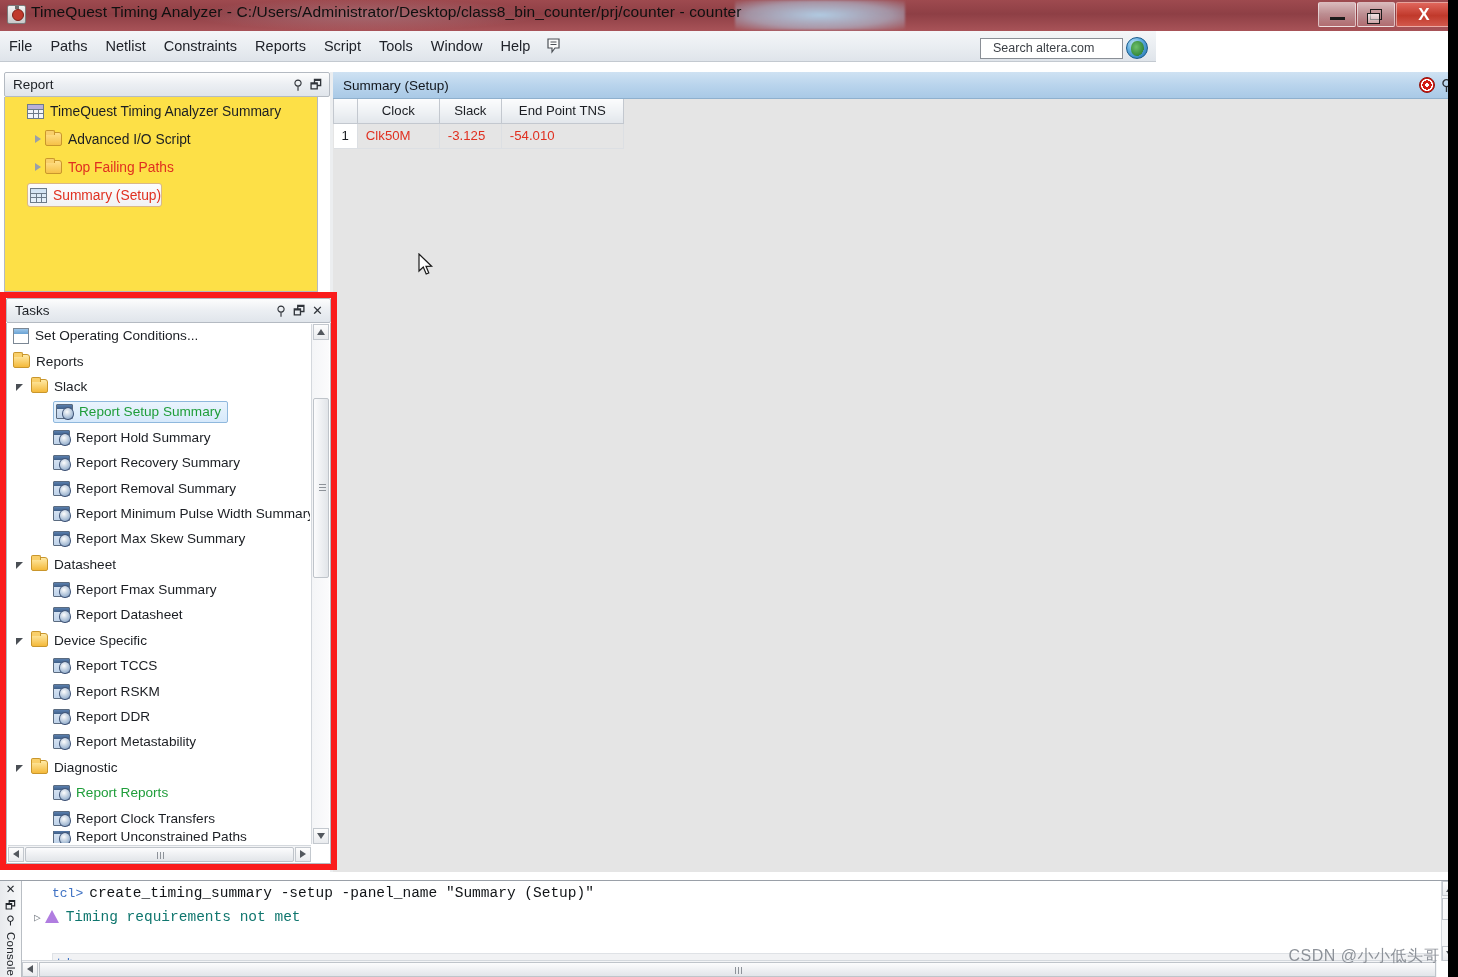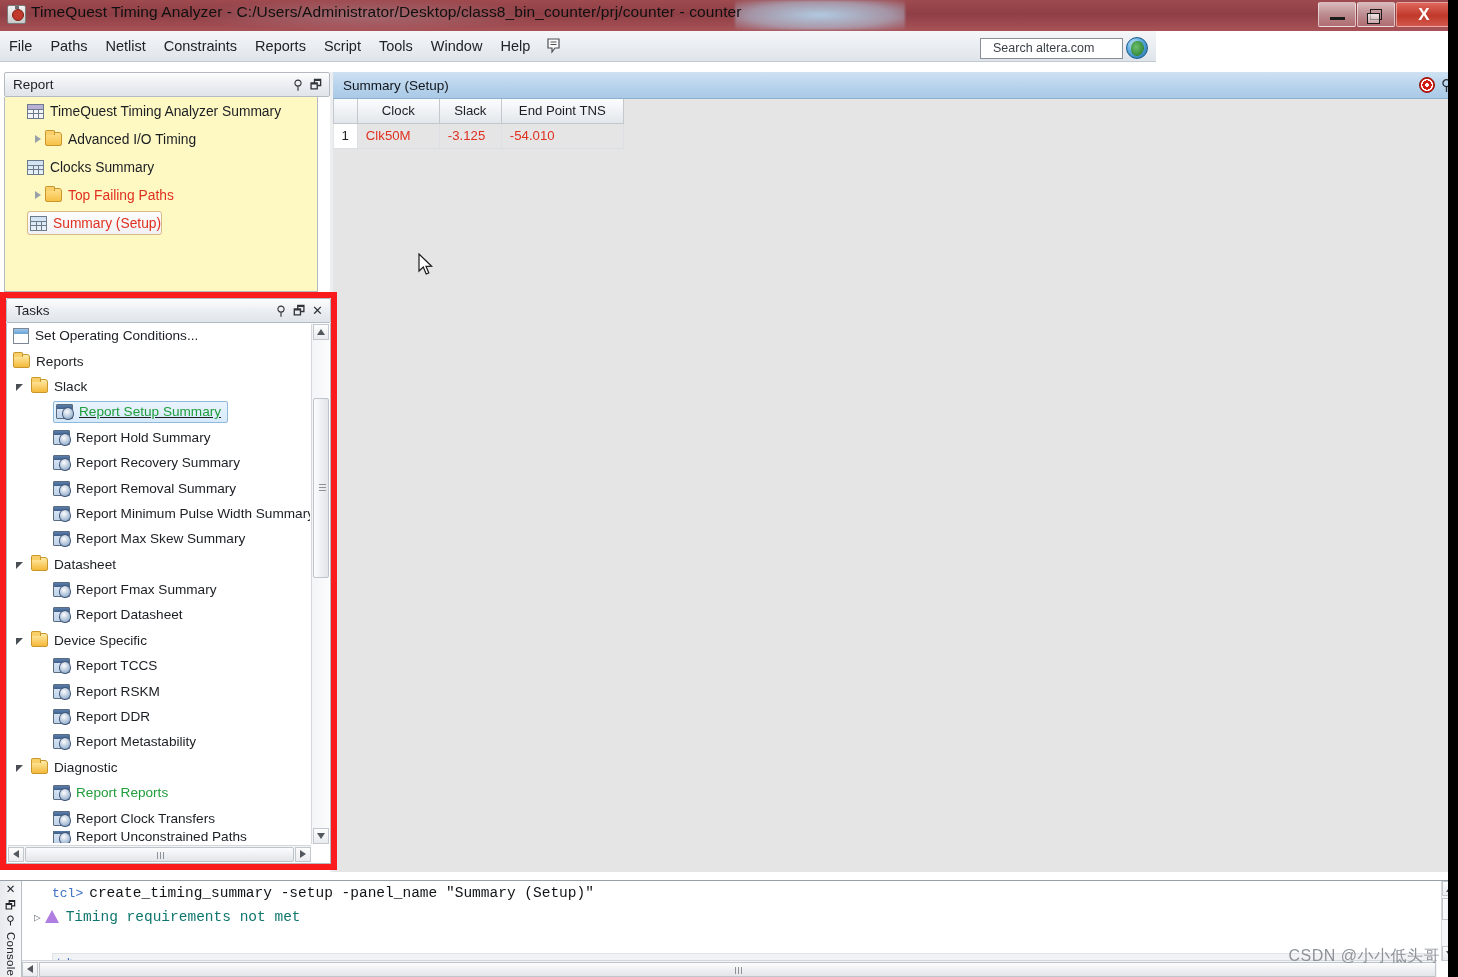--- a/index.html
+++ b/index.html
@@ -110,21 +110,21 @@
     font-size: 13.5px; color:#1d2025;
   }
   .panel-title .tools { margin-left:auto; display:flex; align-items:center; gap:7px; padding-right:7px; }
   .ptool { font-size: 13px; color:#30343a; line-height:1; }
 
   #report-panel {
     position:absolute; left:4px; top:72px; width:326px; height:220px;
   }
   #report-body {
     position:absolute; left:0; top:25px; width:314px; height:195px;
-    background:#fef9c3; border:1px solid #b4bac2; border-top:none;
+    background:#fde047; border:1px solid #b4bac2; border-top:none;
   }
   .tree-row {
     display:flex; align-items:center; height:28px; padding-left:4px; font-size:13.8px; color:#1b1e23;
     white-space:nowrap;
   }
   .arrow {
     width:14px; height:14px; flex:0 0 14px; position:relative;
   }
   .arrow.closed::after{
     content:""; position:absolute; left:4px; top:3px;
@@ -435,25 +435,21 @@
     </div>
     <div id="report-body">
       <div class="tree-row indent-1">
         <span class="ico ico-grid hdr"></span>
         <span class="lbl">TimeQuest Timing Analyzer Summary</span>
       </div>
       <div class="tree-row">
         <span style="width:22px"></span>
         <span class="arrow closed"></span>
         <span class="ico ico-folder"></span>
-        <span class="lbl">Advanced I/O Timing</span>
-      </div>
-      <div class="tree-row indent-1">
-        <span class="ico ico-grid"></span>
-        <span class="lbl">Clocks Summary</span>
+        <span class="lbl">Advanced I/O Script</span>
       </div>
       <div class="tree-row sel-red">
         <span style="width:22px"></span>
         <span class="arrow closed"></span>
         <span class="ico ico-folder"></span>
         <span class="lbl">Top Failing Paths</span>
       </div>
       <div class="tree-row indent-1">
         <span class="sel-box tree-row" style="padding-left:2px; height:24px;">
           <span class="ico ico-grid"></span>
@@ -486,21 +482,21 @@
         </div>
 
         <div class="task-row t-ind1">
           <span class="arrow-t"></span>
           <span class="ico ico-folder open"></span>
           <span class="lbl">Slack</span>
         </div>
 
         <div class="task-row t-ind2" style="position:relative">
 
-          <span class="task-row selected" style="padding:1px 6px 1px 2px; height:22px;text-decoration:underline;">
+          <span class="task-row selected" style="padding:1px 6px 1px 2px; height:22px;">
             <span class="ico-task"></span>
             <span class="lbl">Report Setup Summary</span>
           </span>
         </div>
 
         <div class="task-row t-ind2">
           <span class="ico-task"></span>
           <span class="lbl">Report Hold Summary</span>
         </div>
         <div class="task-row t-ind2">

